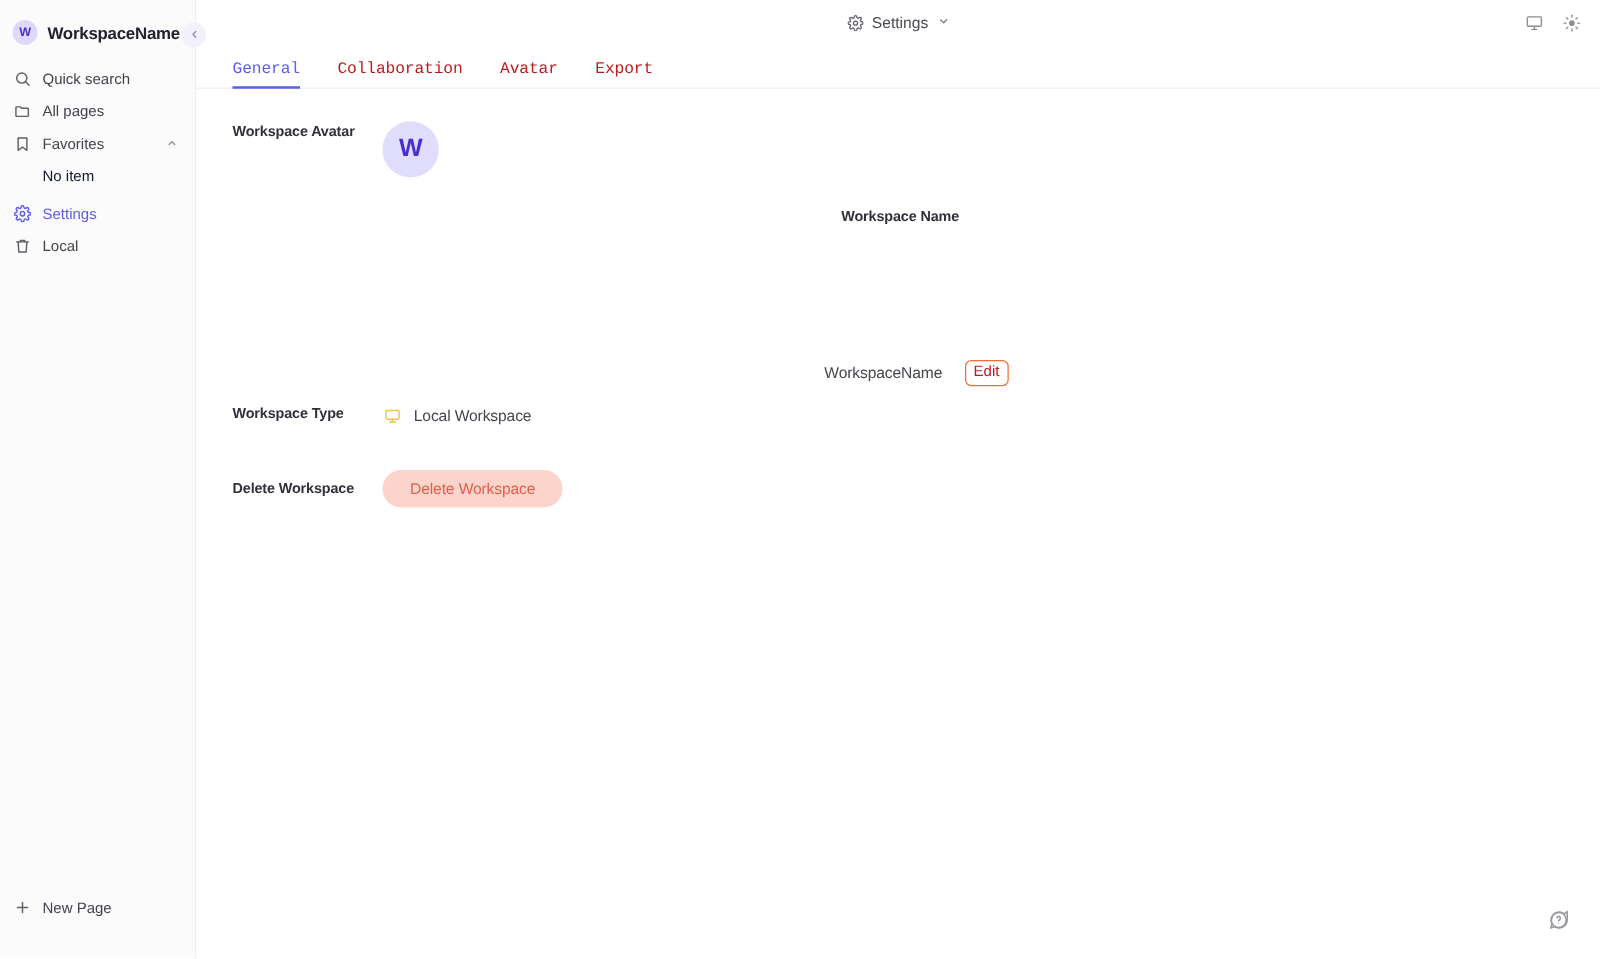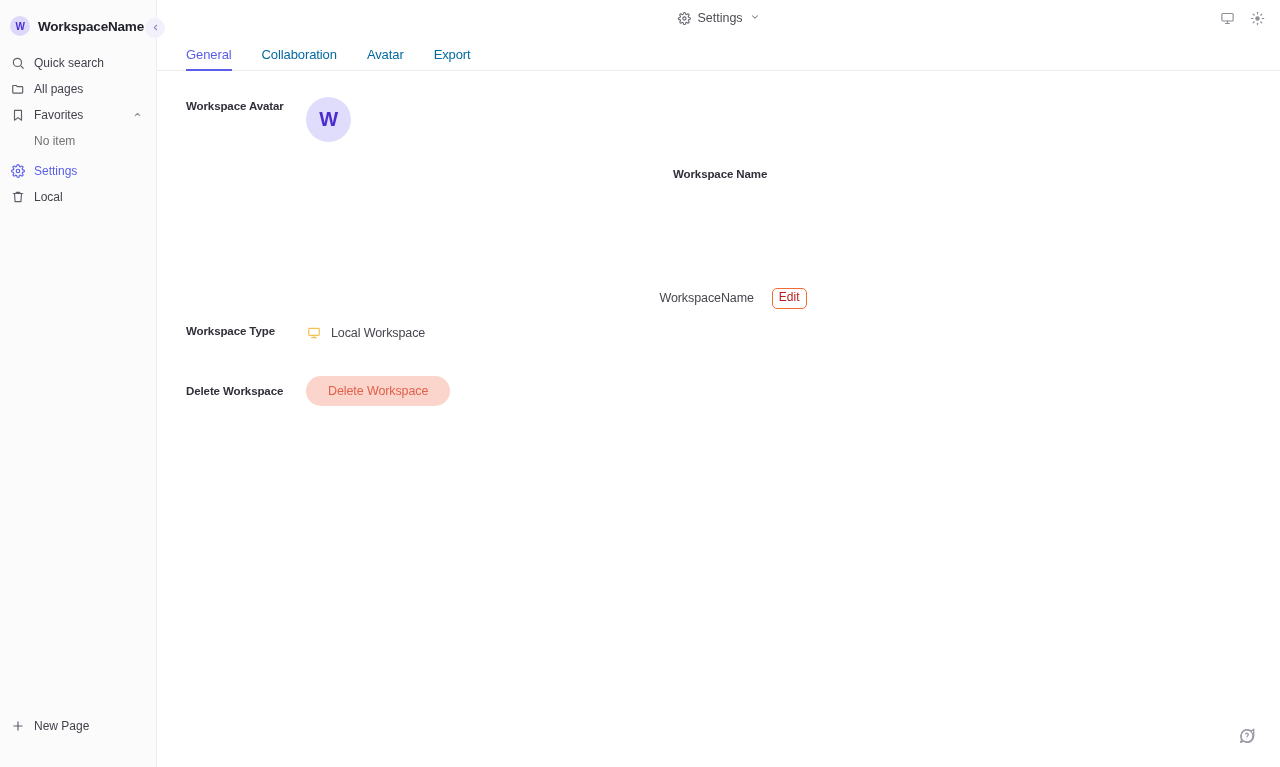--- a/index.html
+++ b/index.html
@@ -87,21 +87,21 @@
   .nav-item.active .ico { color: #5a5ee8; }
   .nav-item .chev {
     position: absolute;
     right: 14px;
     color: #90919a;
     font-size: 8px;
     line-height: 1;
   }
   .nav-empty {
     font-size: 12px;
-    color: #737373;
+    color: #0f172a;
     padding: 0 10px 0 34px;
     height: 26px;
     display: flex;
     align-items: center;
   }
   .nav-gap { height: 4px; }
 
   .sidebar-footer {
     margin-top: auto;
     padding: 0 10px 28px 10px;
@@ -157,24 +157,25 @@
   }
 
   
   .tabs {
     display: flex;
     gap: 30px;
     padding-left: 29px;
     border-bottom: 1px solid #ededf0;
     height: 35px;
     align-items: flex-end;
+    font-family: Liberation Mono, monospace;
   }
   .tab {
     font-size: 13px;
-    color: #0369a1;
+    color: #b91c1c;
     padding-bottom: 8px;
     cursor: pointer;
     position: relative;
     letter-spacing: -0.1px;
   }
   .tab.active { color: #5a5ee8; }
   .tab.active::after {
     content: "";
     position: absolute;
     left: 0; right: 0; bottom: -1px;

